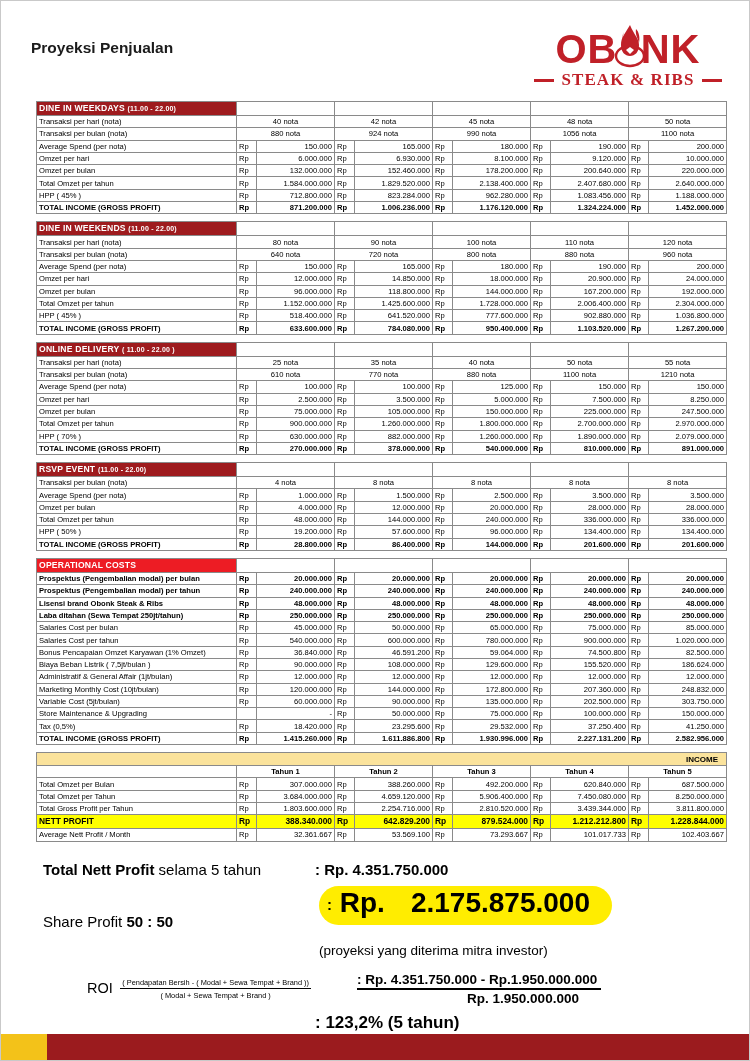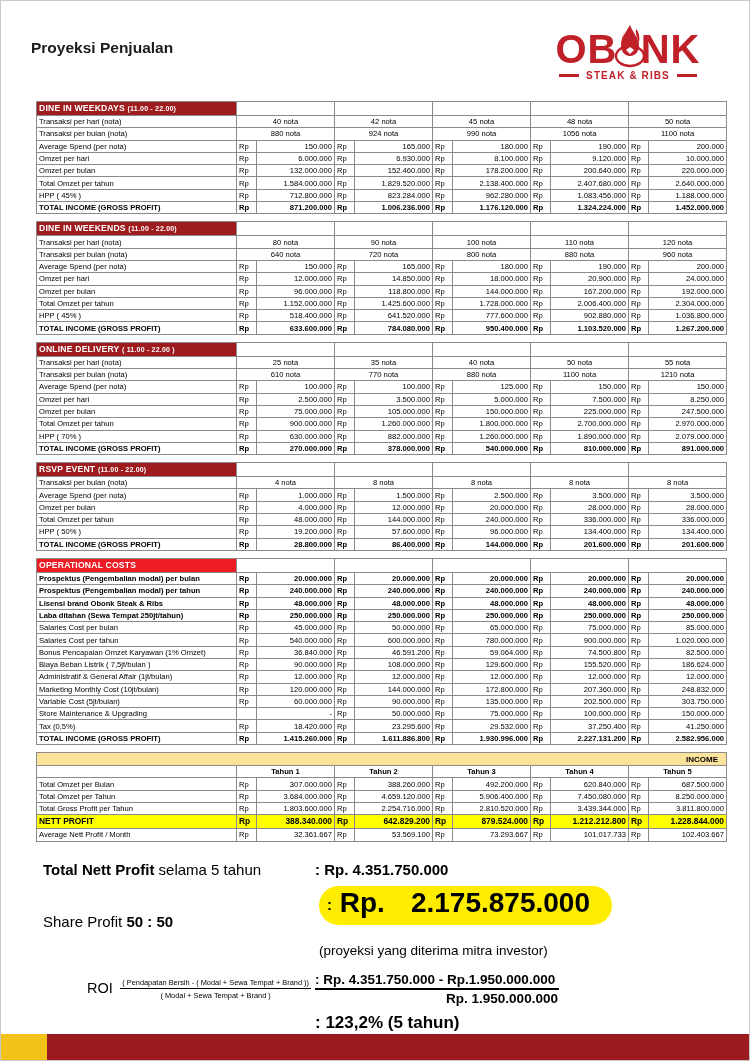--- a/index.html
+++ b/index.html
@@ -46,21 +46,21 @@
   }
   .flame{
     position:absolute;left:83px;top:-4px;width:36px;height:46px;
   }
   .logo-sub{
     display:flex;align-items:center;justify-content:center;gap:7px;
     margin-top:-1px;
   }
   .logo-sub .dash{width:20px;height:3px;background:#c02028;}
   .logo-sub .txt{
-    font-size:10px;font-weight:bold;color:#c02028;letter-spacing:1.1px;
+    font-size:17px;font-weight:bold;color:#c02028;letter-spacing:1.1px;font-family:Liberation Serif, serif;
   }
 
   
   .tables{padding:8px 30px 0 35px;}
   table.fc{
     width:100%;border-collapse:collapse;table-layout:fixed;
     margin-bottom:7px;
   }
   table.fc td{
     border:1px solid #8a8a8a;
@@ -122,21 +122,21 @@
   .s-big .rp{margin-right:26px;}
   .s-note{font-size:13.5px;margin-top:18px;padding-left:8px;}
 
   .roi-row{display:flex;align-items:flex-start;margin-top:14px;}
   .roi-left{width:268px;text-align:right;padding-top:6px;}
   .roi-label{font-size:14.5px;font-weight:normal;display:inline-block;}
   .roi-frac{display:inline-block;text-align:center;vertical-align:middle;margin-left:3px;}
   .roi-num{font-size:7.4px;border-bottom:1px solid #000;padding:0 2px 1px 2px;}
   .roi-den{font-size:7.4px;padding-top:2px;}
   .roi-right{flex:1;padding-left:4px;}
-  .roi-eq{font-size:13.5px;font-weight:bold;}
+  .roi-eq{font-size:13.5px;font-weight:bold;margin-left:42px;}
   .roi-eq-num{border-bottom:2px solid #000;display:inline-block;padding:0 4px 1px 0;}
   .roi-eq-den{text-align:center;font-size:13.5px;font-weight:bold;padding-top:1px;padding-right:36px;}
   .roi-res{font-size:17px;font-weight:bold;margin-top:7px;}
   .roi-res2{font-size:20px;font-weight:bold;margin-top:6px;}
   .roi-res2 .small{font-size:15px;}
 </style>
 </head>
 <body>
 
 <div class="page">

